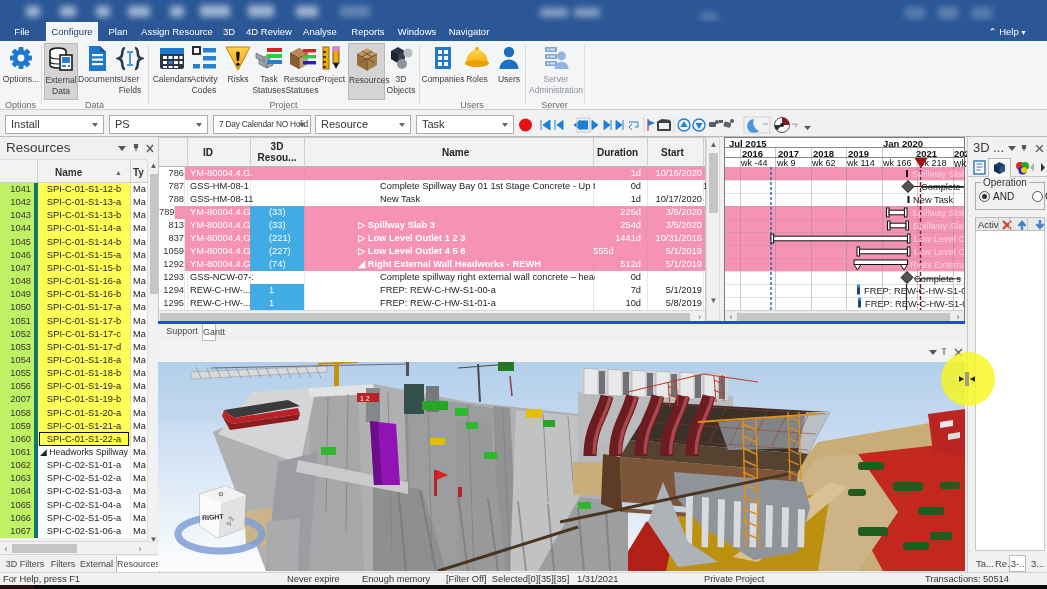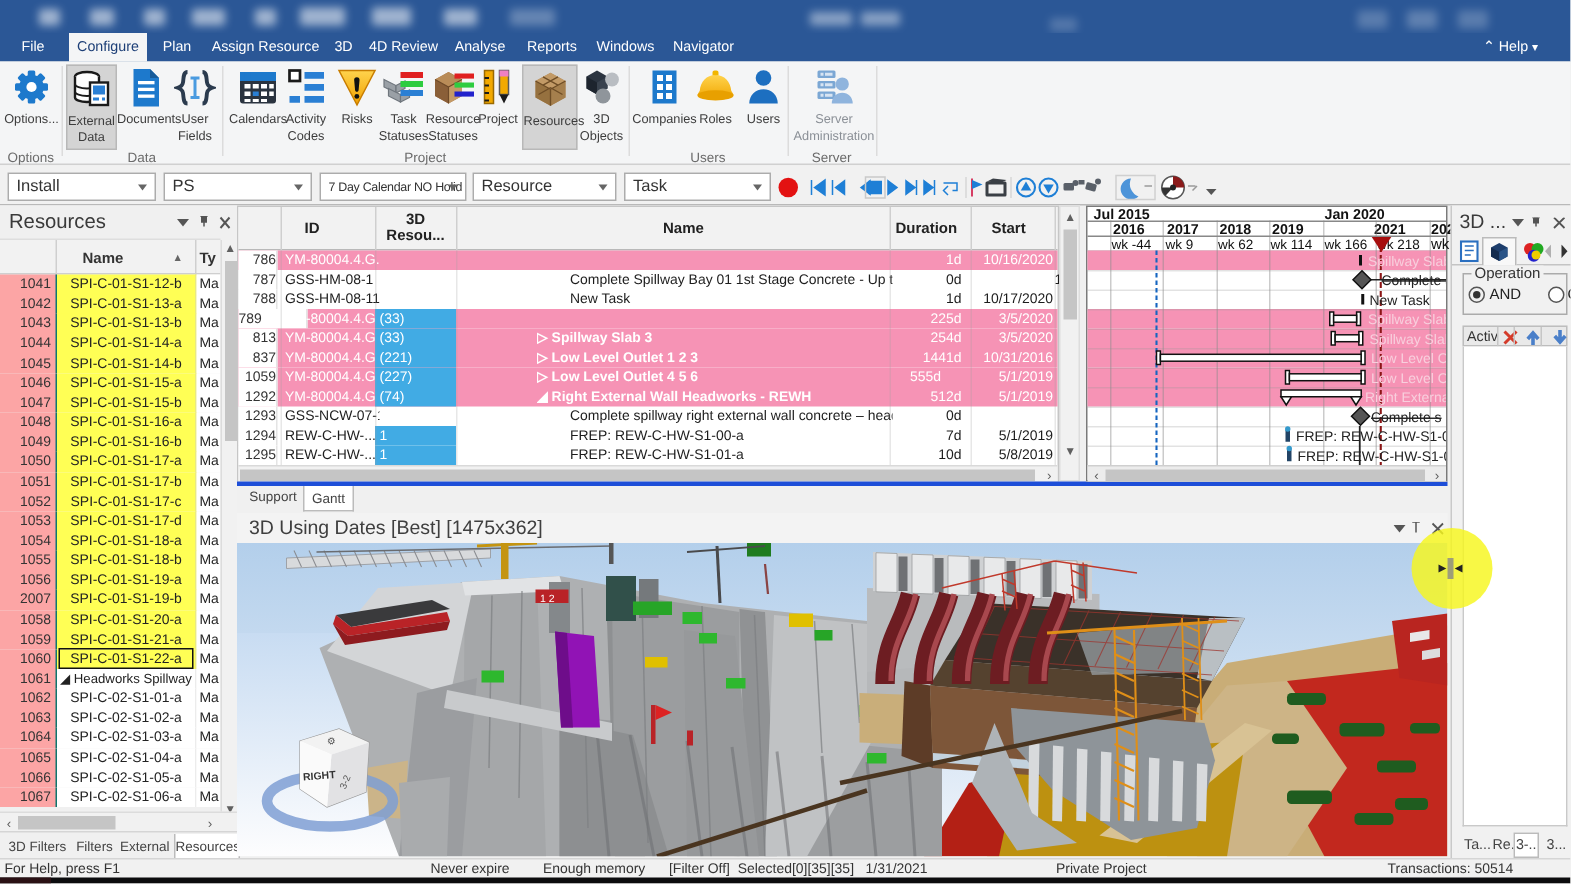--- a/index.html
+++ b/index.html
@@ -23,30 +23,30 @@
 #toolbar{left:0;top:111px;width:1047px;height:26px;background:#f1f1f1;border-bottom:1px solid #b9b9b9;}
 .combo{position:absolute;top:4px;height:19px;background:#fff;border:1px solid #acacac;font-size:11px;color:#333;line-height:17px;padding-left:5px;}
 .combo:after{content:"";position:absolute;right:5px;top:7px;border-left:3.5px solid transparent;border-right:3.5px solid transparent;border-top:4px solid #666;}
 
 .wtitle{font-size:13.5px;color:#3a3a3a;}
 .tabbtn{position:absolute;font-size:9px;color:#444;text-align:center;white-space:nowrap;}
 .tabbtn.act{background:#fff;border:1px solid #bbb;border-top:none;}
 
 #leftpanel{left:0;top:137px;width:158px;height:436px;background:#f0f0f0;}
 .lrow{position:absolute;left:0;width:147px;height:13.6px;font-size:9.3px;color:#222;}
-.lrow .num{position:absolute;left:0;top:0;width:38px;height:100%;text-align:right;padding-right:3px;color:#333;background:#fca5a5;border-right:1px solid #0f766e;line-height:13px;}
+.lrow .num{position:absolute;left:0;top:0;width:38px;height:100%;text-align:right;padding-right:3px;color:#333;background:#bef264;border-right:4px solid #0f766e;line-height:13px;}
 .lrow .nm{position:absolute;left:38px;top:0;width:93px;height:100%;background:#ffff55;text-align:center;line-height:13px;border-right:1px solid #e8e884;white-space:nowrap;overflow:hidden;}
 .lrow .ty{position:absolute;left:131px;top:0;width:16px;height:100%;background:#fff;line-height:13px;padding-left:2px;}
 .lrow.wh .nm{background:#fff;border-right:1px solid #ececec;}
 
 #gtable{left:158px;top:137px;width:548px;height:185px;background:#fff;border:1px solid #c6c6c6;}
 .grow{position:absolute;left:0;width:546px;height:13px;font-size:9.3px;color:#1c1c1c;}
 .grow.pink{background:#f693b5;color:#fff;}
 .gc{position:absolute;top:0;height:13px;line-height:13px;overflow:hidden;white-space:nowrap;}
-.bluec{background:#41abe4;color:#fff;padding-left:3px;}
+.bluec{background:#41abe4;color:#fff;padding-left:19px;}
 
 #gchart{left:724px;top:137px;width:241px;height:184px;background:#fff;border:1px solid #7a7a7a;font-size:10px;color:#111;}
 .crow{position:absolute;left:0;width:239px;height:13px;}
 .crow.pink{background:#f693b5;}
 
 #rightpanel{left:967px;top:137px;width:80px;height:436px;background:#f1f1f1;border-left:1px solid #c9c9c9;}
 
 #vp-title{left:158px;top:342px;width:807px;height:20px;background:#f3f3f3;font-size:13px;color:#3f3f3f;line-height:20px;}
 #viewport{left:158px;top:362px;width:807px;height:209px;overflow:hidden;}
 
@@ -573,21 +573,21 @@
       <span class="gc" style="left:544px;width:10px">1</span>
     </div>
 <div class="grow" style="top:55px">
       <span class="gc" style="left:0;width:26px;text-align:right;color:#333;background:#fff;border-right:1px solid #e4e4e4">788</span>
       <span class="gc" style="left:31px;width:63px">GSS-HM-08-11</span>
       <span class="gc" style="left:221px;width:215px">New Task</span>
       <span class="gc" style="left:434px;width:48px;text-align:right">1d</span>
       <span class="gc" style="left:488px;width:55px;text-align:right">10/17/2020</span>
     </div>
 <div class="grow pink" style="top:68px">
-      <span class="gc" style="left:0;width:46px;text-align:left;color:#333;background:#fff;border-right:1px solid #e4e4e4">789</span>
+      <span class="gc" style="left:0;width:16px;text-align:left;color:#333;background:#fff;border-right:1px solid #e4e4e4">789</span>
       <span class="gc" style="left:31px;width:63px">YM-80004.4.G...</span>
       <span class="gc bluec" style="left:91px;width:54px">(33)</span>
       <span class="gc" style="left:434px;width:48px;text-align:right">225d</span>
       <span class="gc" style="left:488px;width:55px;text-align:right">3/5/2020</span>
     </div>
 <div class="grow pink" style="top:81px">
       <span class="gc" style="left:0;width:26px;text-align:right;color:#333;background:#fff;border-right:1px solid #e4e4e4">813</span>
       <span class="gc" style="left:31px;width:63px">YM-80004.4.G...</span>
       <span class="gc bluec" style="left:91px;width:54px">(33)</span>
       <span class="gc" style="left:199px;width:240px;font-weight:bold">▷ Spillway Slab 3</span>
@@ -600,21 +600,21 @@
       <span class="gc bluec" style="left:91px;width:54px">(221)</span>
       <span class="gc" style="left:199px;width:240px;font-weight:bold">▷ Low Level Outlet 1 2 3</span>
       <span class="gc" style="left:434px;width:48px;text-align:right">1441d</span>
       <span class="gc" style="left:488px;width:55px;text-align:right">10/31/2016</span>
     </div>
 <div class="grow pink" style="top:107px">
       <span class="gc" style="left:0;width:26px;text-align:right;color:#333;background:#fff;border-right:1px solid #e4e4e4">1059</span>
       <span class="gc" style="left:31px;width:63px">YM-80004.4.G...</span>
       <span class="gc bluec" style="left:91px;width:54px">(227)</span>
       <span class="gc" style="left:199px;width:240px;font-weight:bold">▷ Low Level Outlet 4 5 6</span>
-      <span class="gc" style="left:434px;width:48px;text-align:center">555d</span>
+      <span class="gc" style="left:434px;width:48px;text-align:left">555d</span>
       <span class="gc" style="left:488px;width:55px;text-align:right">5/1/2019</span>
     </div>
 <div class="grow pink" style="top:120px">
       <span class="gc" style="left:0;width:26px;text-align:right;color:#333;background:#fff;border-right:1px solid #e4e4e4">1292</span>
       <span class="gc" style="left:31px;width:63px">YM-80004.4.G...</span>
       <span class="gc bluec" style="left:91px;width:54px">(74)</span>
       <span class="gc" style="left:199px;width:240px;font-weight:bold">◢ Right External Wall Headworks - REWH</span>
       <span class="gc" style="left:434px;width:48px;text-align:right">512d</span>
       <span class="gc" style="left:488px;width:55px;text-align:right">5/1/2019</span>
     </div>
@@ -652,21 +652,21 @@
       <div class="arr" style="left:536px;top:1px;width:9px;font-size:9px">›</div>
     </div>
 </div>
 <div class="abs" style="left:706px;top:137px;width:14px;height:184px;background:#f1f1f1;border:1px solid #ddd">
     <div class="arr" style="left:1px;top:2px;width:11px">▲</div>
     <div class="sbthumb" style="position:absolute;left:2px;top:15px;width:9px;height:60px"></div>
     <div class="arr" style="left:1px;top:158px;width:11px">▼</div>
   </div>
 <div class="abs" style="left:158px;top:321px;width:807px;height:21px;background:#f0f0f0;border-top:3px solid #1d4ed8">
     <span class="tabbtn" style="left:5px;top:2px;width:38px">Support</span>
-    <span class="tabbtn act" style="left:44px;top:0px;width:34px;height:17px;line-height:16px">Gantt</span>
+    <span class="tabbtn act" style="left:44px;top:0px;width:14px;height:17px;line-height:16px">Gantt</span>
   </div>
 
 <div class="abs" id="gchart">
 <div style="position:absolute;left:4px;top:0px;font-size:9.5px;font-weight:bold">Jul 2015</div>
 <div style="position:absolute;left:158px;top:0px;font-size:9.5px;font-weight:bold">Jan 2020</div>
 <div style="position:absolute;left:17px;top:9.5px;font-size:9.5px;font-weight:bold">2016</div>
 <div style="position:absolute;left:53px;top:9.5px;font-size:9.5px;font-weight:bold">2017</div>
 <div style="position:absolute;left:88px;top:9.5px;font-size:9.5px;font-weight:bold">2018</div>
 <div style="position:absolute;left:123px;top:9.5px;font-size:9.5px;font-weight:bold">2019</div>
 <div style="position:absolute;left:191px;top:9.5px;font-size:9.5px;font-weight:bold">2021</div>
@@ -815,21 +815,21 @@
 </div>
 <div style="position:absolute;left:7px;top:94px;width:70px;height:320px;background:#fff;border:1px solid #c9c9c9;border-top:none"></div>
 <div style="position:absolute;left:0;top:417px;width:80px;height:19px;font-size:9.5px;color:#444">
 <span style="position:absolute;left:8px;top:4px">Ta...</span>
 <span style="position:absolute;left:27px;top:4px">Re...</span>
 <span style="position:absolute;left:41px;top:1px;width:17px;height:17px;background:#fff;border:1px solid #bbb;text-align:center;line-height:15px">3-..</span>
 <span style="position:absolute;left:63px;top:4px">3...</span>
 </div>
 </div>
 
-<div class="abs" id="vp-title"><span style="margin-left:8px">3D Using Dates [Best] [1475x362]</span><svg style="position:absolute;left:771px;top:6px" width="34" height="9" viewBox="0 0 34 9">
+<div class="abs" id="vp-title"><svg style="position:absolute;left:771px;top:6px" width="34" height="9" viewBox="0 0 34 9">
       <path d="M0 2l4 5 4-5z" fill="#555"></path>
       <path d="M15 0v7M12.5 0h5" stroke="#555"></path>
       <path d="M26 1l7 7M33 1l-7 7" stroke="#555" stroke-width="1.2"></path>
     </svg></div>
 <div class="abs" id="viewport">
     <svg width="807" height="209" viewBox="0 0 807 209" style="display:block">
       <defs>
         <linearGradient id="sky" x1="0" y1="0" x2="0" y2="1">
           <stop offset="0" stop-color="#b3cfeb"></stop>
           <stop offset=".5" stop-color="#cfe0f2"></stop>

